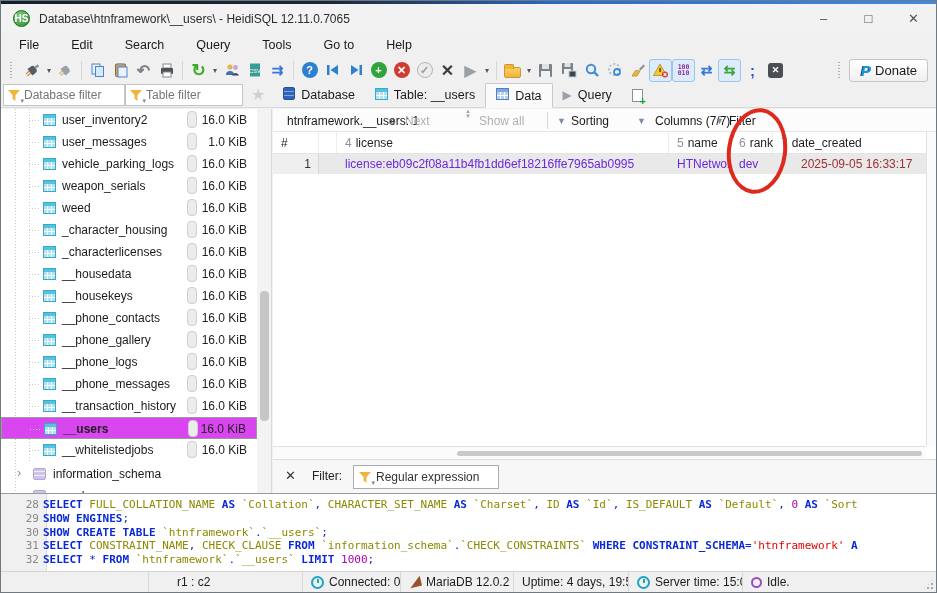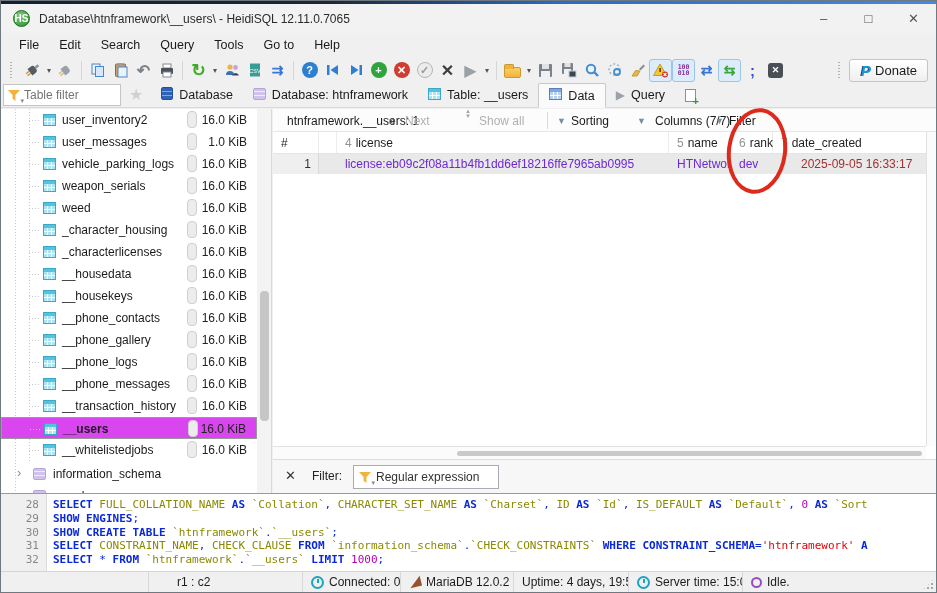--- a/index.html
+++ b/index.html
@@ -12,21 +12,21 @@
   .titlebar { position:absolute; top:3px; left:0; right:0; height:29px; background:#f2f2f2;
     display:flex; align-items:center; padding-left:12px; gap:9px; }
   .app-icon { width:17px; height:17px; border-radius:50%; flex:none;
     background:radial-gradient(circle at 35% 30%,#7cc87c,#2e8f2e); border:1px solid #1d6b1d;
     color:#fff; font-size:10px; font-weight:bold; display:flex; align-items:center; justify-content:center;text-align:right; }
   .title { color:#2b2b2b; font-size:12px; }
   .win-controls { margin-left:auto; display:flex; height:100%; }
   .wbtn { width:45px; display:flex; align-items:center; justify-content:center; color:#555; font-size:13px; }
   
   .menubar { position:absolute; top:32px; left:0; right:0; height:24px; background:#f0f0f0;
-    display:flex; align-items:center; padding-left:8px; }
+    display:flex; align-items:center; padding-left:8px;gap:12px; }
   .menu-item { padding:4px 10px; font-size:12.5px; color:#1a1a1a; }
   
   .toolbar { position:absolute; top:56px; left:0; right:0; height:26px; background:#f0f0f0;
     display:flex; align-items:center; padding-left:6px; }
   .grip { width:5px; height:18px; margin:0 7px 0 2px; flex:none;
     background-image:radial-gradient(#b2b2b2 34%,transparent 40%); background-size:4px 3px; }
   .tbi { min-width:23px; height:23px; display:flex; align-items:center; justify-content:center;
     border-radius:3px; flex:none; }
   .tbi.toggled { background:#dcecfb; border:1px solid #9cc5e8;align-items:center; }
   .sep { width:1px; height:19px; background:#d6d6d6; margin:0 4px; flex:none; }
@@ -116,21 +116,21 @@
   .flabel { position:absolute; left:39px; top:9px; color:#222; }
   .fbox { position:absolute; left:80px; top:5px; width:146px; height:24px; background:#fff;
     border:1px solid #a9acb2; display:flex; align-items:center; gap:5px; padding:0 5px; color:#333; }
   
   .sqllog { position:absolute; top:492px; left:0; right:0; height:78px; background:#fff; border-top:1px solid #9a9a9a; overflow:hidden; }
   .sqlgut { position:absolute; left:0; top:0; bottom:0; width:46px; background:#f0f0f0; border-right:1px solid #dcdcdc; }
   .sline { position:relative; display:flex; height:13.8px; line-height:13.8px;
     font-family:"DejaVu Sans Mono",monospace; font-size:11px; white-space:pre; }
   .sline:first-child { margin-top:4px; }
   .lnum { width:38px; flex:none; color:#888; text-align:right; }
-  .lcode { padding-left:14px; overflow:hidden; }
+  .lcode { padding-left:4px; overflow:hidden; }
   .kw{color:#0a28d8;font-weight:bold} .id{color:#8a8a00} .str{color:#e80000} .num{color:#b000b0} .pu{color:#0a28d8} .pl{color:#222}
   
   .statusbar { position:absolute; top:570px; left:0; right:0; bottom:0; background:#f0f0f0;
     border-top:1px solid #d4d4d4; display:flex; }
   .scell { border-right:1px solid #d8d8d8; display:flex; align-items:center; gap:5px; padding-left:8px;
     overflow:hidden; white-space:nowrap; flex:none; height:100%; font-size:12px; color:#1c1c1c; }
   .ic-clock { width:13px; height:13px; border-radius:50%; border:2px solid #19a5c0; position:relative; flex:none; }
   .ic-clock::after { content:''; position:absolute; left:4px; top:1px; width:1.5px; height:4px; background:#19a5c0; }
   .ic-seal { width:0; height:0; border-left:12px solid transparent; border-bottom:10px solid #96522f;
     transform:rotate(-14deg); flex:none; }
@@ -331,33 +331,33 @@
     <div class="donate-area">
       <span class="grip"></span>
       <span class="donate-btn">
         <span><span class="pp1">P</span><span class="pp2">P</span></span>
         <span>Donate</span>
       </span>
     </div>
   </div>
 
   <div class="tabrow">
+    <div class="flt">
+      <span class="funnel"></span>
+      <input placeholder="Database filter" style="">
+    </div>
     <div class="flt" style="width:118px">
       <span class="funnel"></span>
       <input placeholder="Table filter" style="">
     </div>
     <span class="star">★</span>
     <span id="tabs" style="display:flex;align-items:flex-end">
         <span class="tab">
           <span><span class="mi host"></span></span>
           <span>Database</span>
-        </span>
-        <span class="tab">
-          <span><span class="mi db"></span></span>
-          <span>Database: htnframework</span>
         </span>
         <span class="tab">
           <span><span class="mi tbl"></span></span>
           <span>Table: __users</span>
         </span>
         <span class="tab active">
           <span><span class="mi grid"></span></span>
           <span>Data</span>
         </span>
         <span class="tab">

